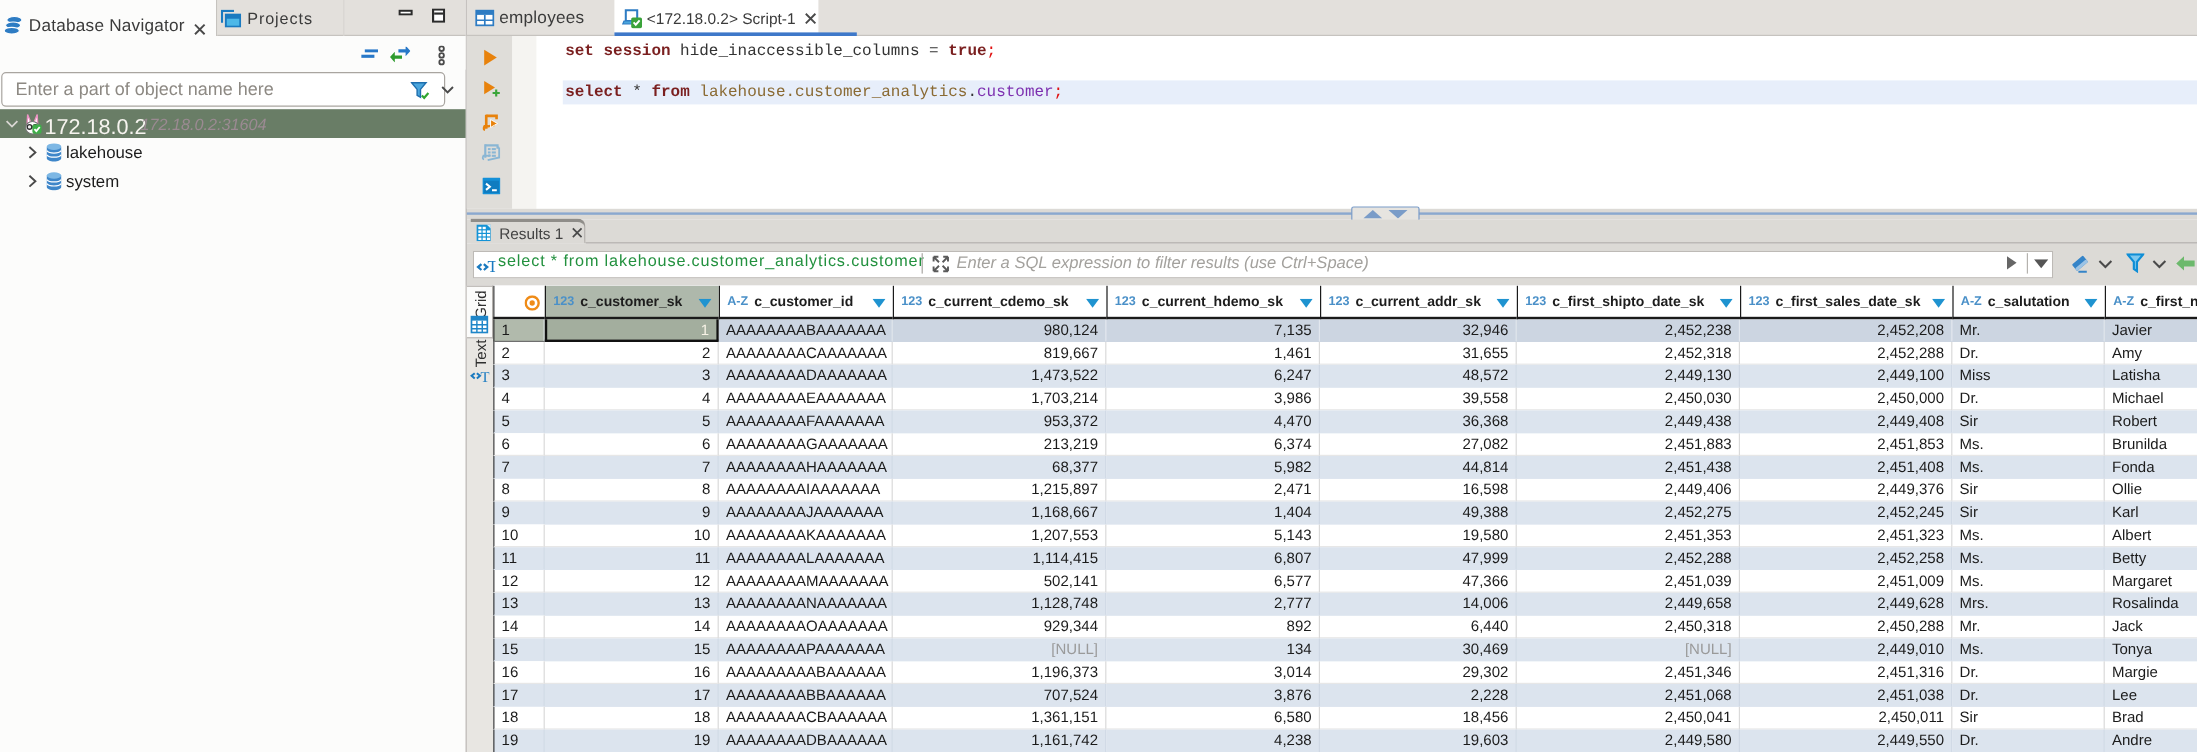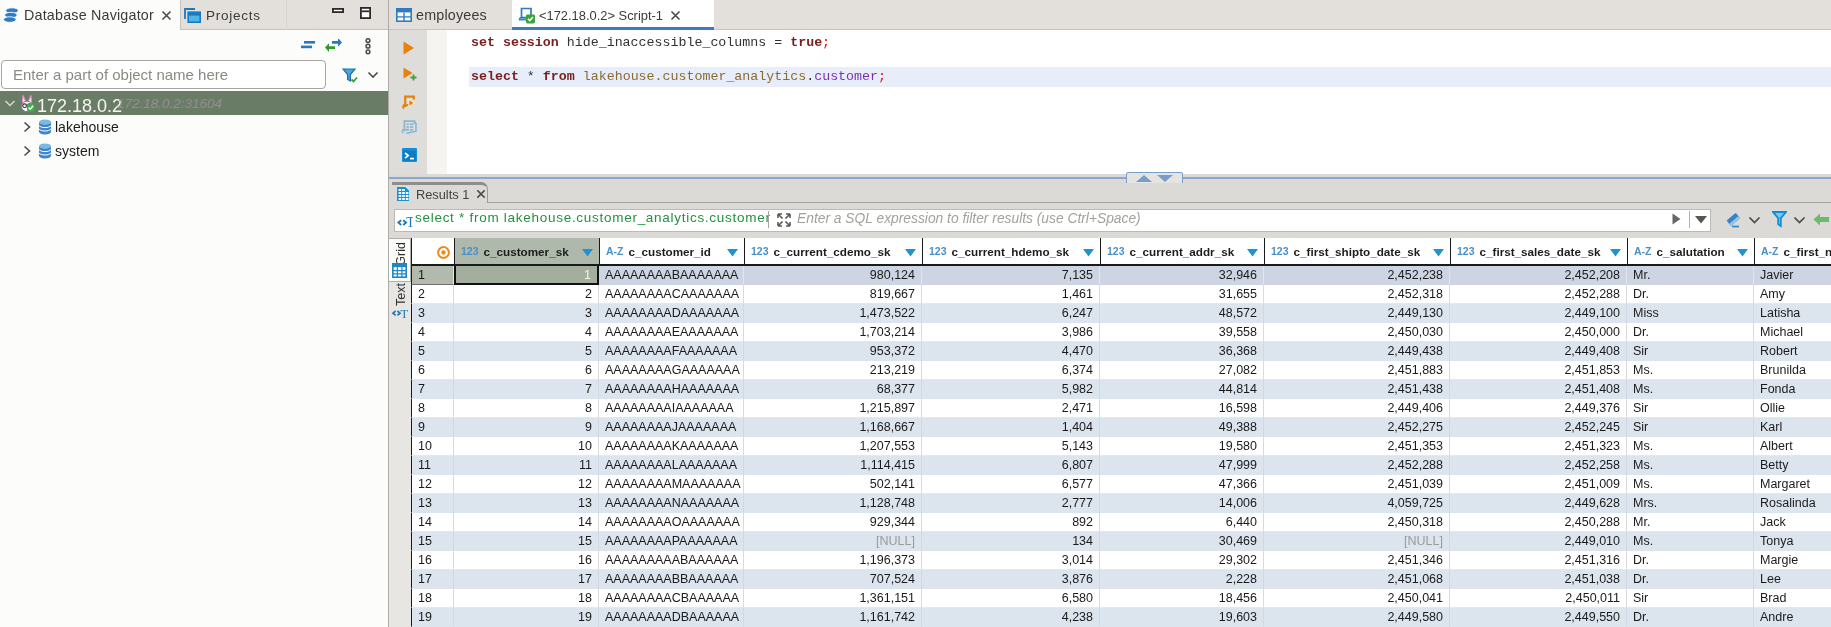--- a/index.html
+++ b/index.html
@@ -6,36 +6,36 @@
   body{width:1831px;height:627px;overflow:hidden;position:relative;
        font-family:"Liberation Sans",sans-serif;background:#fff;}
   .abs{position:absolute;}
   svg{display:block;}
   
   #nav{left:0;top:0;width:388px;height:627px;background:#fcfcfb;}
   #nav-sep{left:388px;top:0;width:1px;height:627px;background:#aeaba7;}
   #nav-tabbar{left:0;top:0;width:388px;height:30px;background:#e3e0dc;border-bottom:1px solid #c6c3bf;box-sizing:border-box;}
   .tab{position:absolute;height:30px;display:flex;align-items:center;box-sizing:border-box;}
   .tabtxt{font-size:13.5px;color:#3b3b3b;white-space:nowrap;}
-  #tab-dbnav{left:0;top:0;width:181px;background:#fcfcfb;border-right:1px solid #c6c3bf;padding-left:2px;}
+  #tab-dbnav{left:0;top:0;width:181px;background:#fcfcfb;border-right:1px solid #c6c3bf;padding-left:2px;align-items:flex-end;}
   #tab-projects{left:181px;top:0;width:106px;padding-left:3px;border-right:1px solid #d8d5d1;}
   .closex{margin-left:7px;width:11px;height:11px;}
   
   #nav-toolbar{left:0;top:30px;width:388px;height:28px;background:#fcfcfb;}
   
-  #nav-filter{left:1px;top:60px;width:325px;height:29px;background:#fff;border:1px solid #a9a5a0;border-radius:4px;box-sizing:border-box;}
+  #nav-filter{left:1px;top:60px;width:370px;height:29px;background:#fff;border:1px solid #a9a5a0;border-radius:4px;box-sizing:border-box;}
   #nav-filter span{color:#8d8983;font-size:15px;position:absolute;left:11px;top:5px;}
   
   .trow{position:absolute;left:0;width:388px;height:24px;}
   #trow-conn{top:91px;background:#697d66;}
   .tlabel{position:absolute;font-size:14px;top:4px;white-space:nowrap;}
   
   #edit-tabbar{left:389px;top:0;width:1442px;height:30px;background:#e3e0dc;border-bottom:1px solid #c6c3bf;box-sizing:border-box;}
   #tab-employees{left:389px;top:0;padding-left:7px;text-align:center;}
-  #tab-script{left:512px;top:0;width:202px;background:#fff;padding-left:6px;}
+  #tab-script{left:512px;top:0;width:170px;background:#fff;padding-left:6px;}
   #tab-script-ul{left:512px;top:27px;width:202px;height:3px;background:#3e78c9;}
   #edit-body{left:389px;top:30px;width:1442px;height:144px;background:#fff;}
   #edit-toolbar{left:389px;top:30px;width:38px;height:144px;background:#dfddd9;}
   #edit-ruler{left:427px;top:30px;width:20px;height:144px;background:#f5f4f1;}
   #edit-hl{left:469px;top:67px;width:1362px;height:20px;background:#e7eefa;}
   .code{position:absolute;left:471px;font-family:"Liberation Mono",monospace;font-size:13.3px;white-space:pre;color:#333;}
   .kw{color:#7a1f1f;font-weight:bold;}
   .semi{color:#e01010;}
   .schema{color:#8a6a33;}
   .tbl{color:#7d30b0;}
@@ -566,21 +566,21 @@
 <td>Ms.</td>
           <td>Margaret</td>
 </tr>
 <tr class="stripe">
 <td class="rh">13</td>
 <td class="num">13</td>
 <td>AAAAAAAANAAAAAAA</td>
 <td class="num">1,128,748</td>
 <td class="num">2,777</td>
 <td class="num">14,006</td>
-<td class="num">4,059,725</td>
+<td class="num">2,449,658</td>
 <td class="num">2,449,628</td>
 <td>Mrs.</td>
           <td>Rosalinda</td>
 </tr>
 <tr>
 <td class="rh">14</td>
 <td class="num">14</td>
 <td>AAAAAAAAOAAAAAAA</td>
 <td class="num">929,344</td>
 <td class="num">892</td>

